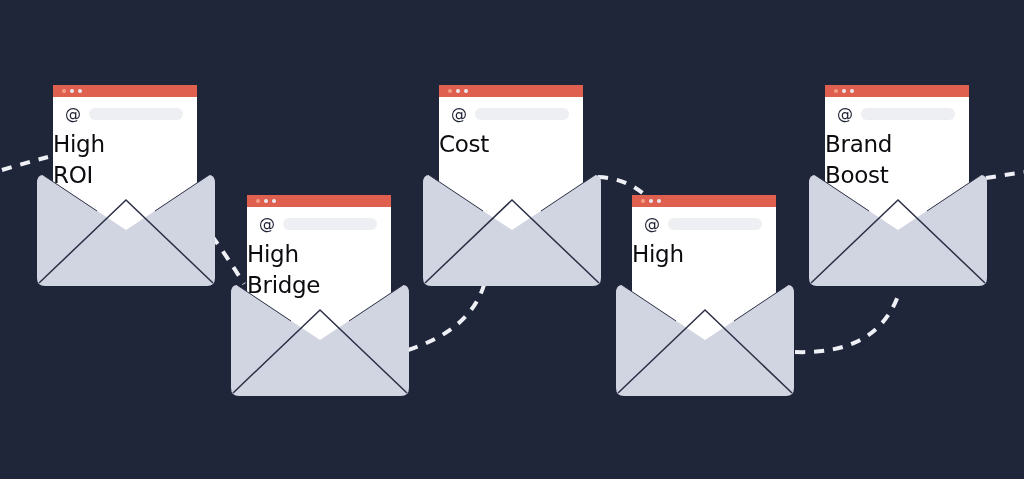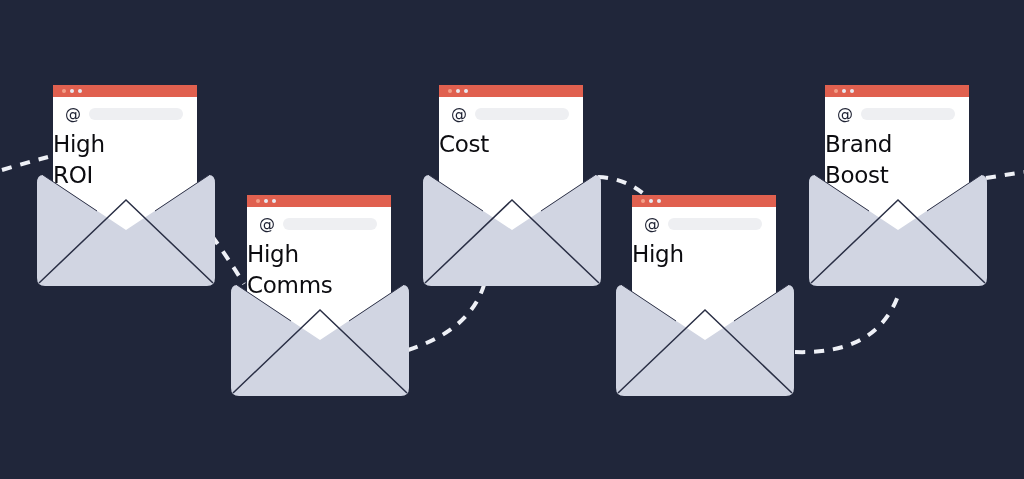--- a/index.html
+++ b/index.html
@@ -74,21 +74,21 @@
   <div class="letter">
     <div class="titlebar">
       <span class="dot d1"></span>
       <span class="dot d2"></span>
       <span class="dot d3"></span>
     </div>
     <span class="addr">@</span>
     <span class="addrbar"></span>
     <div class="label">
       <div>High</div>
-      <div>Comms</div>
+      <div>Bridge</div>
     </div>
   </div>
   <svg class="envelope" viewBox="0 0 178 111">
     <path d="M6,0 L89,55 L172,0 Q178,0 178,8 L178,103 Q178,111 170,111 L8,111 Q0,111 0,103 L0,8 Q0,0 6,0 Z" fill="#d1d5e2"></path>
     <path d="M6,0 L60,36" stroke="#2a2f45" stroke-width="1" fill="none"></path>
     <path d="M172,0 L118,36" stroke="#2a2f45" stroke-width="1" fill="none"></path>
     <path d="M2,108 L89,25 L176,108" stroke="#2a2f45" stroke-width="1.5" fill="none"></path>
   </svg>
 </div>
 

